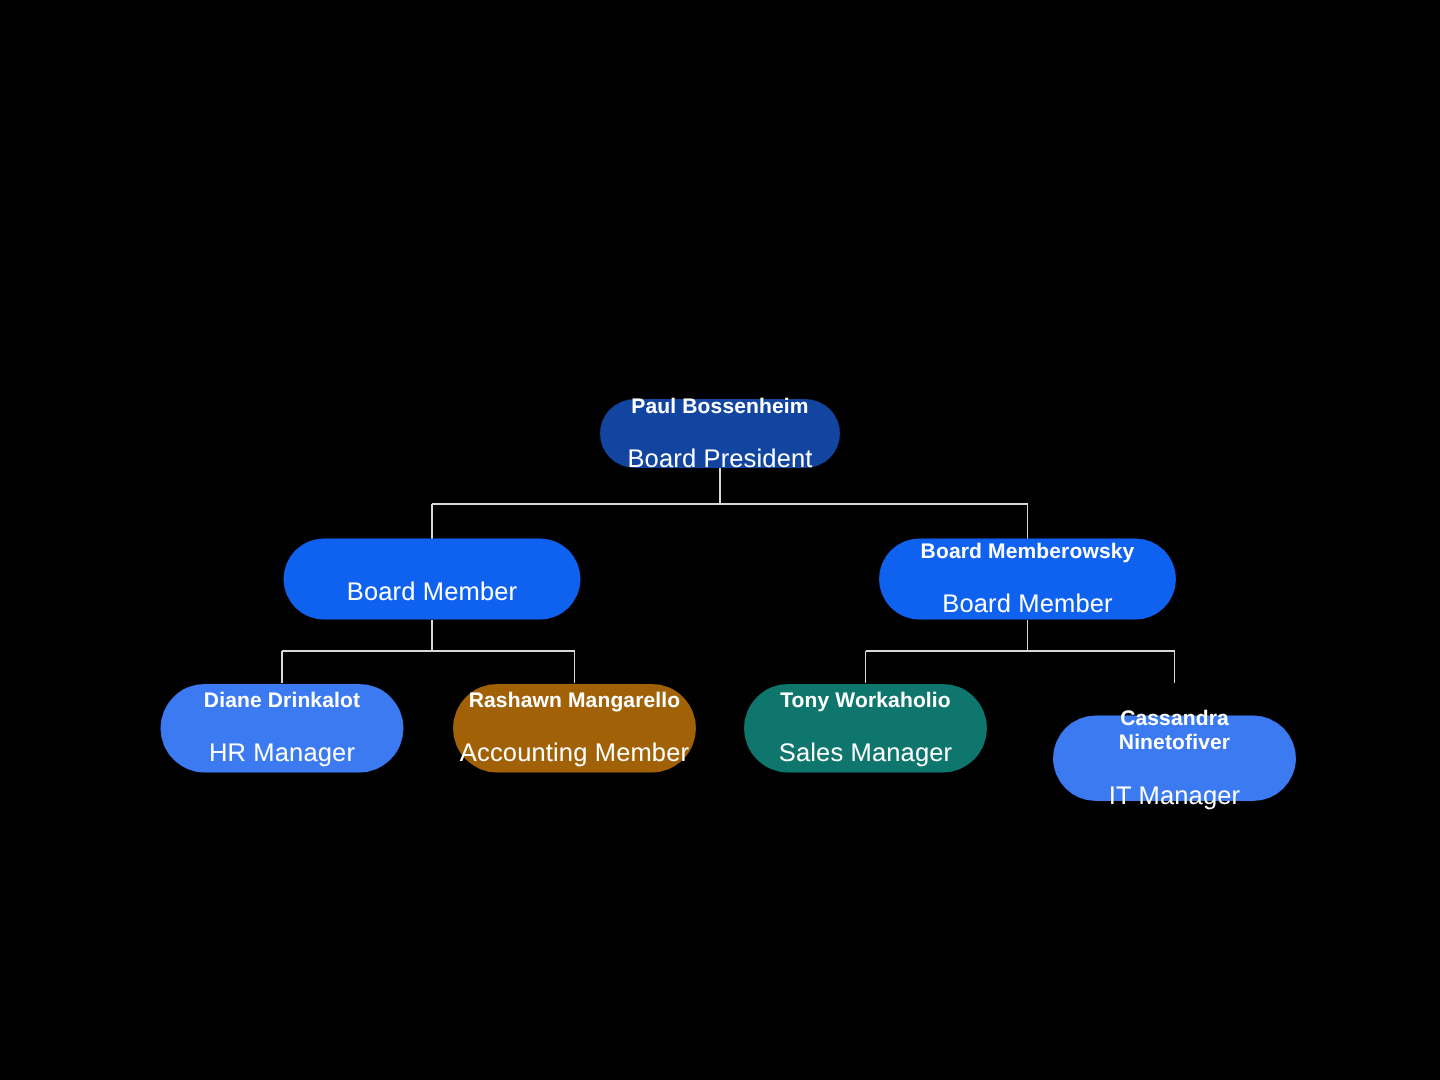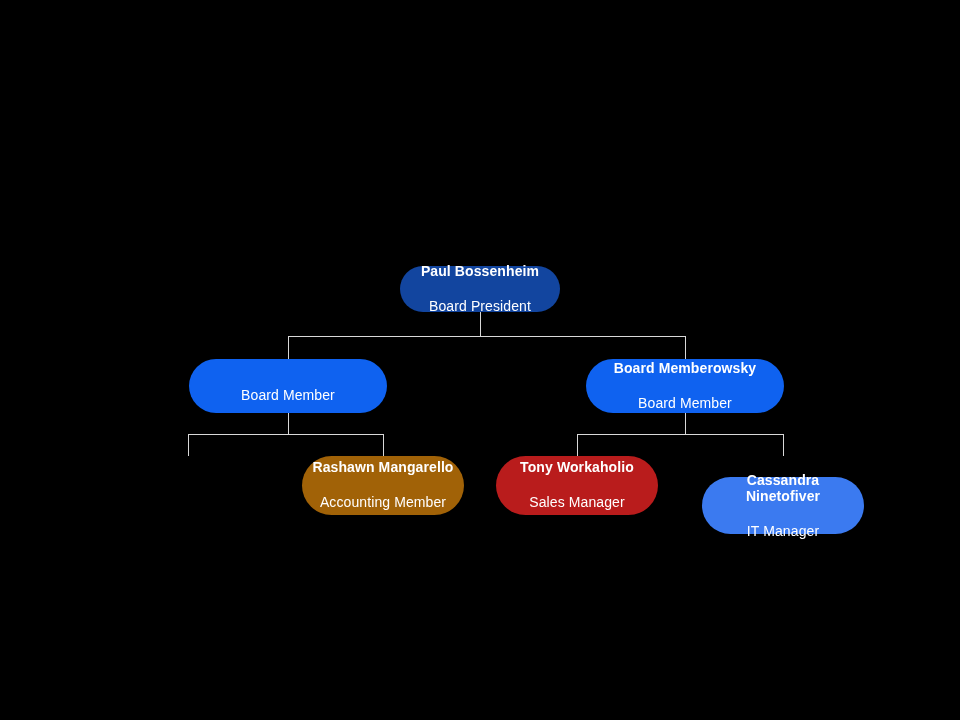--- a/index.html
+++ b/index.html
@@ -42,21 +42,21 @@
     font-weight: bold;
     font-size: 14px;
     letter-spacing: 0.1px;
     white-space: nowrap;
   }
   .node .nm.wrap {
     white-space: normal;
   }
   .node .ttl {
     font-weight: normal;
-    font-size: 14px;
+    font-size: 17px;
     letter-spacing: 0.1px;
     white-space: nowrap;
     margin-top: 18px;
   }
   .tier-root {
     background: #12459f;
   }
   .tier-mid {
     background: #0f62f0;
   }
@@ -91,27 +91,31 @@
 
   <div class="node tier-mid" style="left: 189px; top: 359px; width: 198px; height: 54px; background: rgb(15, 98, 240);">
     <span class="ttl">Board Member</span>
   </div>
 
   <div class="node tier-mid" style="left: 586px; top: 359px; width: 198px; height: 54px; background: rgb(15, 98, 240);">
     <span class="nm wrap">Board Memberowsky</span>
     <span class="ttl">Board Member</span>
   </div>
 
+  <div class="node tier-leaf" style="left: 107px; top: 455.5px; width: 162px; height: 59px; background: rgb(59, 122, 240);">
+    <span class="nm">Diane Drinkalot</span>
+    <span class="ttl">HR Manager</span>
+  </div>
 
   <div class="node tier-leaf" style="left: 302px; top: 455.5px; width: 162px; height: 59px; background: #a16207;">
     <span class="nm wrap">Rashawn Mangarello</span>
     <span class="ttl">Accounting Member</span>
   </div>
 
-  <div class="node tier-leaf" style="left: 496px; top: 455.5px; width: 162px; height: 59px; background: #b91c1c;">
+  <div class="node tier-leaf" style="left: 496px; top: 455.5px; width: 162px; height: 59px; background: #0f766e;">
     <span class="nm">Tony Workaholio</span>
     <span class="ttl">Sales Manager</span>
   </div>
 
   <div class="node tier-leaf" style="left: 702px; top: 477px; width: 162px; height: 57px; background: rgb(59, 122, 240);">
     <span class="nm wrap">Cassandra Ninetofiver</span>
     <span class="ttl">IT Manager</span>
   </div>
 
 </div>

